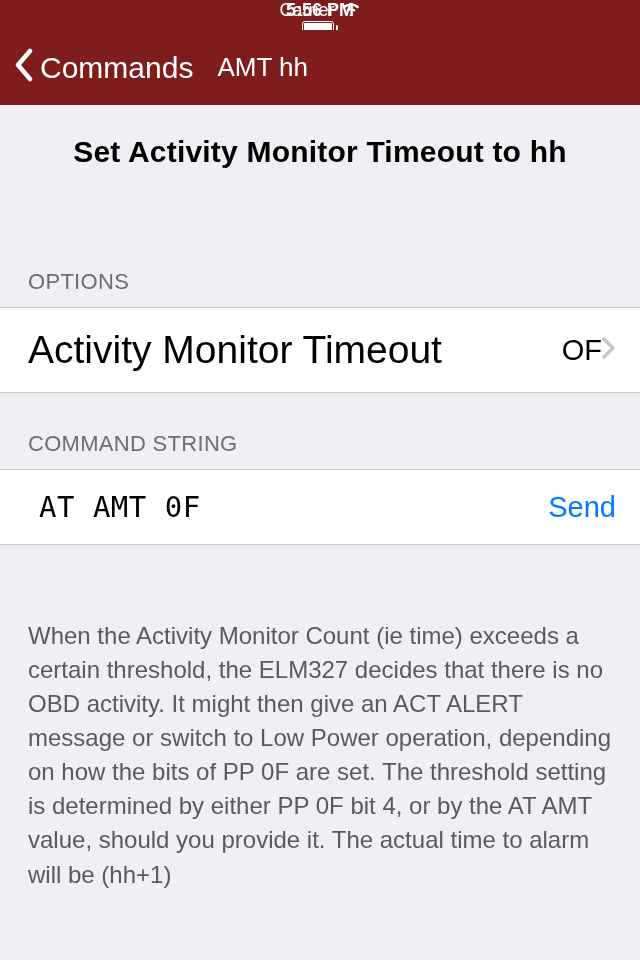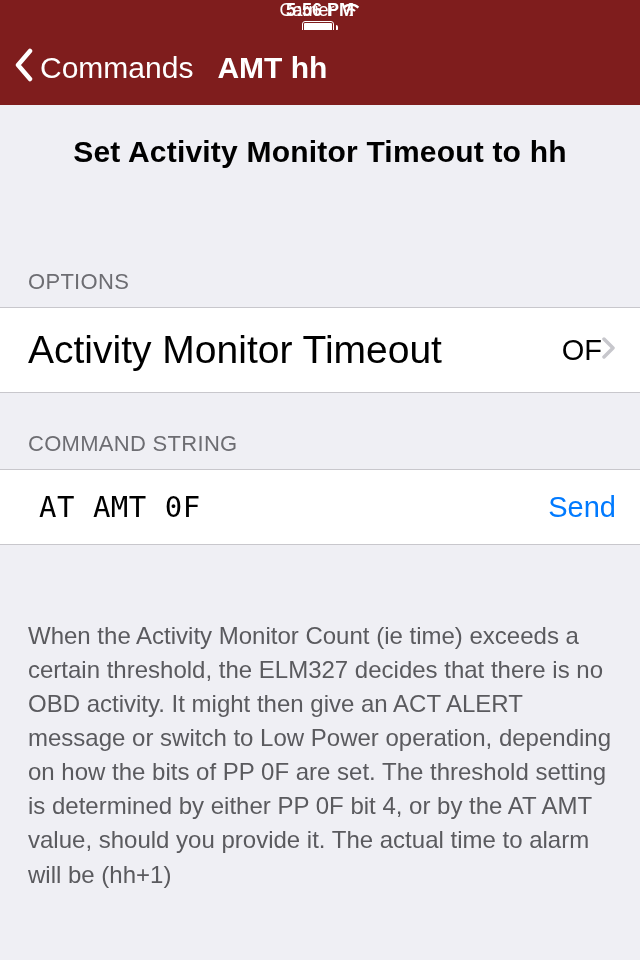--- a/index.html
+++ b/index.html
@@ -54,22 +54,22 @@
       margin-right: 6px;
       font-weight: 200;
     }
     .back-label {
       color: #fff;
       font-size: 30px;
       font-weight: 400;
     }
     .nav-title {
       color: #fff;
-      font-size: 30px;
-      font-weight: 700;
+      font-size: 26px;
+      font-weight: 400;
       margin-left: 24px;
     }
     .page-title {
       font-size: 30px;
       font-weight: 700;
       color: #000;
       text-align: center;
       padding: 30px 28px 12px;
       letter-spacing: 0.2px;
     }

